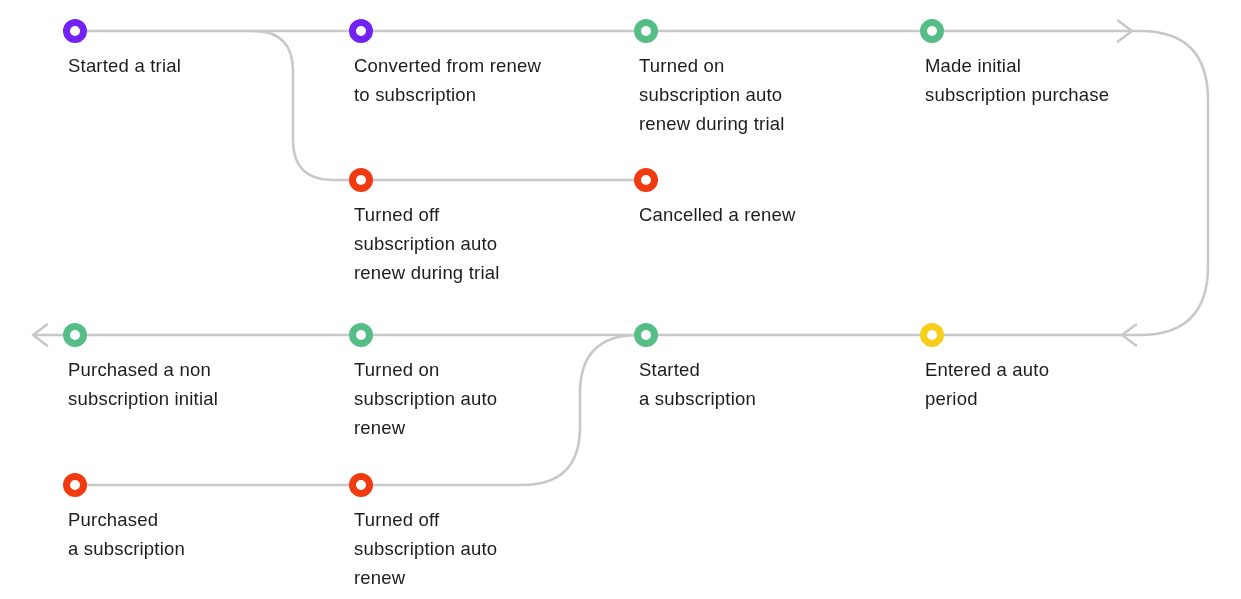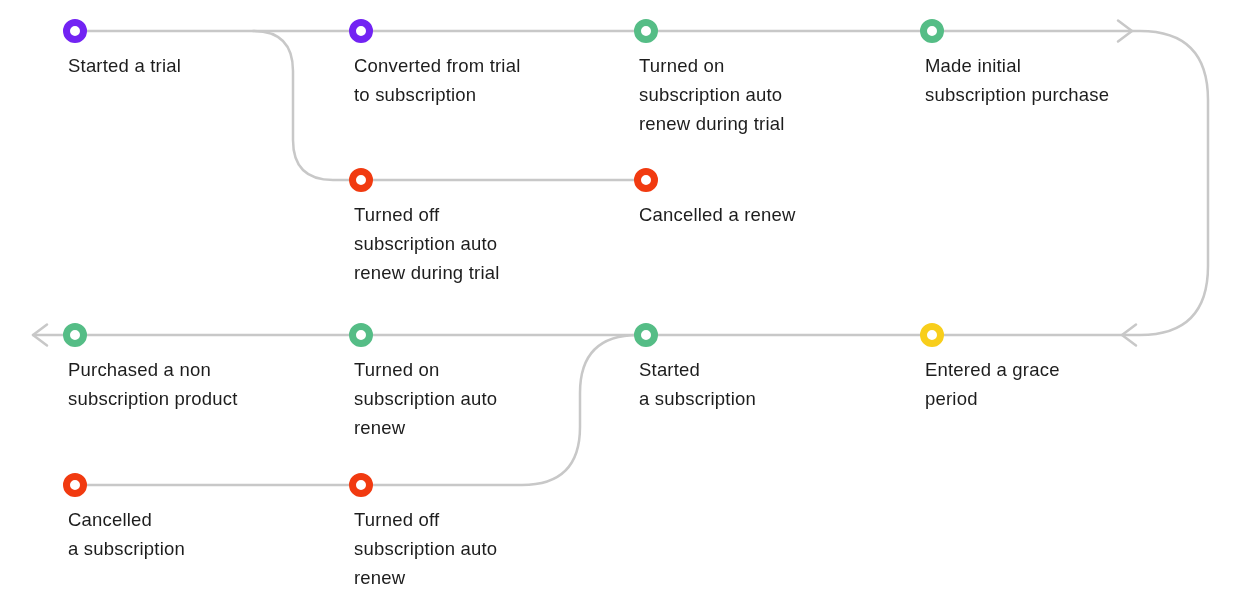--- a/index.html
+++ b/index.html
@@ -74,21 +74,21 @@
     <path d="M 1136 324.5 L 1122 335 L 1136 345.5" stroke="#C8C8C8"></path>
     <path d="M 47 324.5 L 33 335 L 47 345.5" stroke="#C8C8C8"></path>
   </svg>
 
   <div class="node" style="left:75px; top:31px">
     <span class="ring" style="border-color: rgb(114, 35, 243);"></span>
     <div class="label">Started a trial</div>
   </div>
   <div class="node" style="left:361px; top:31px">
     <span class="ring" style="border-color: rgb(114, 35, 243);"></span>
-    <div class="label">Converted from trial
+    <div class="label">Converted from renew
 to subscription</div>
   </div>
   <div class="node" style="left:646px; top:31px">
     <span class="ring" style="border-color: rgb(85, 189, 134);"></span>
     <div class="label">Turned on
 subscription auto
 renew during trial</div>
   </div>
   <div class="node" style="left:932px; top:31px">
     <span class="ring" style="border-color: rgb(85, 189, 134);"></span>
@@ -103,42 +103,42 @@
 renew during trial</div>
   </div>
   <div class="node" style="left:646px; top:180px">
     <span class="ring" style="border-color: rgb(241, 58, 16);"></span>
     <div class="label">Cancelled a renew</div>
   </div>
 
   <div class="node" style="left:75px; top:335px">
     <span class="ring" style="border-color: rgb(85, 189, 134);"></span>
     <div class="label">Purchased a non
-subscription product</div>
+subscription initial</div>
   </div>
   <div class="node" style="left:361px; top:335px">
     <span class="ring" style="border-color: rgb(85, 189, 134);"></span>
     <div class="label">Turned on
 subscription auto
 renew</div>
   </div>
   <div class="node" style="left:646px; top:335px">
     <span class="ring" style="border-color: rgb(85, 189, 134);"></span>
     <div class="label">Started
 a subscription</div>
   </div>
   <div class="node" style="left:932px; top:335px">
     <span class="ring" style="border-color: rgb(248, 206, 27);"></span>
-    <div class="label">Entered a grace
+    <div class="label">Entered a auto
 period</div>
   </div>
 
   <div class="node" style="left:75px; top:485px">
     <span class="ring" style="border-color: rgb(241, 58, 16);"></span>
-    <div class="label">Cancelled
+    <div class="label">Purchased
 a subscription</div>
   </div>
   <div class="node" style="left:361px; top:485px">
     <span class="ring" style="border-color: rgb(241, 58, 16);"></span>
     <div class="label">Turned off
 subscription auto
 renew</div>
   </div>
 
 </div>

